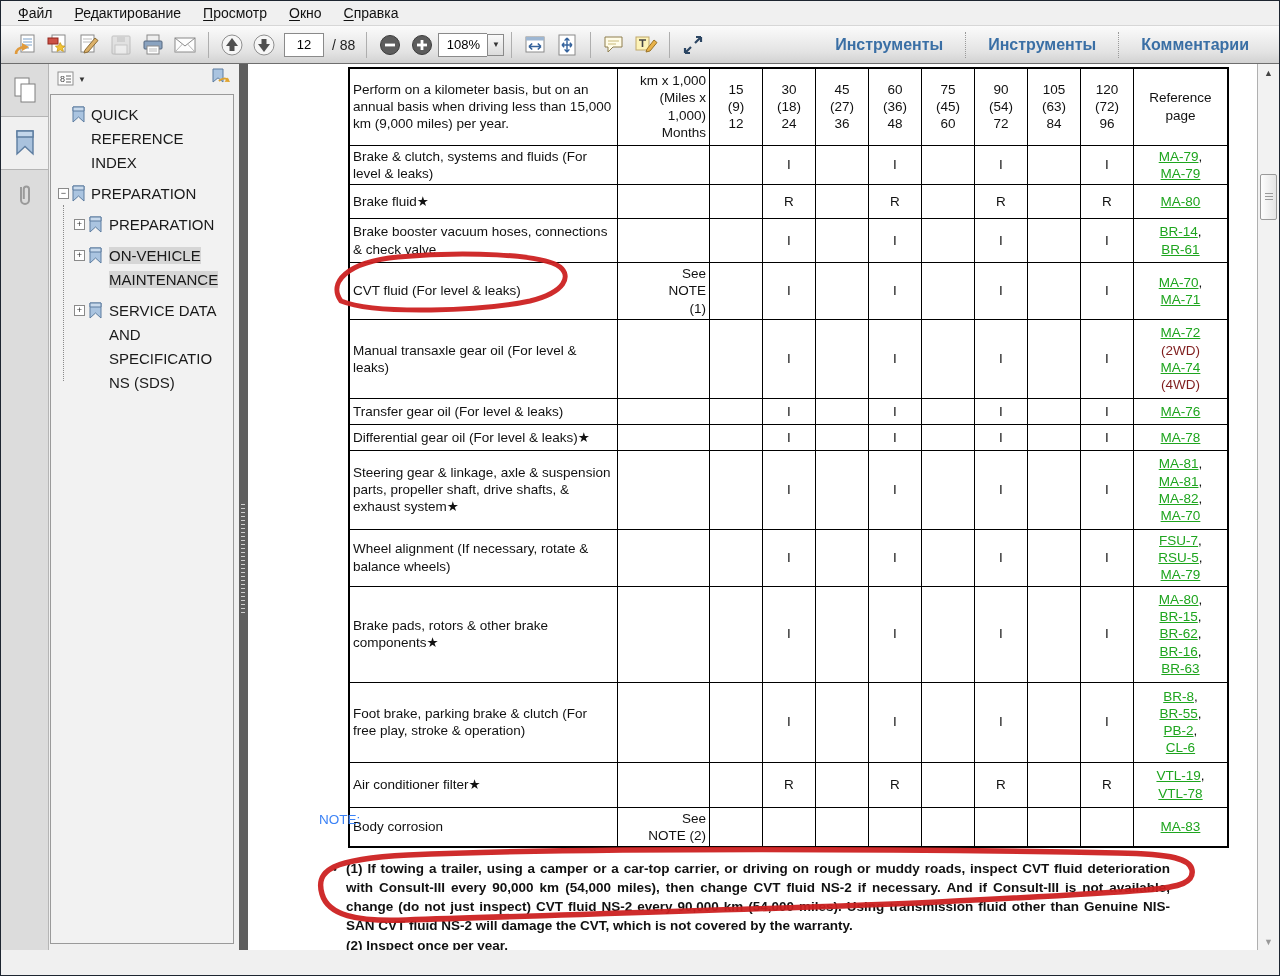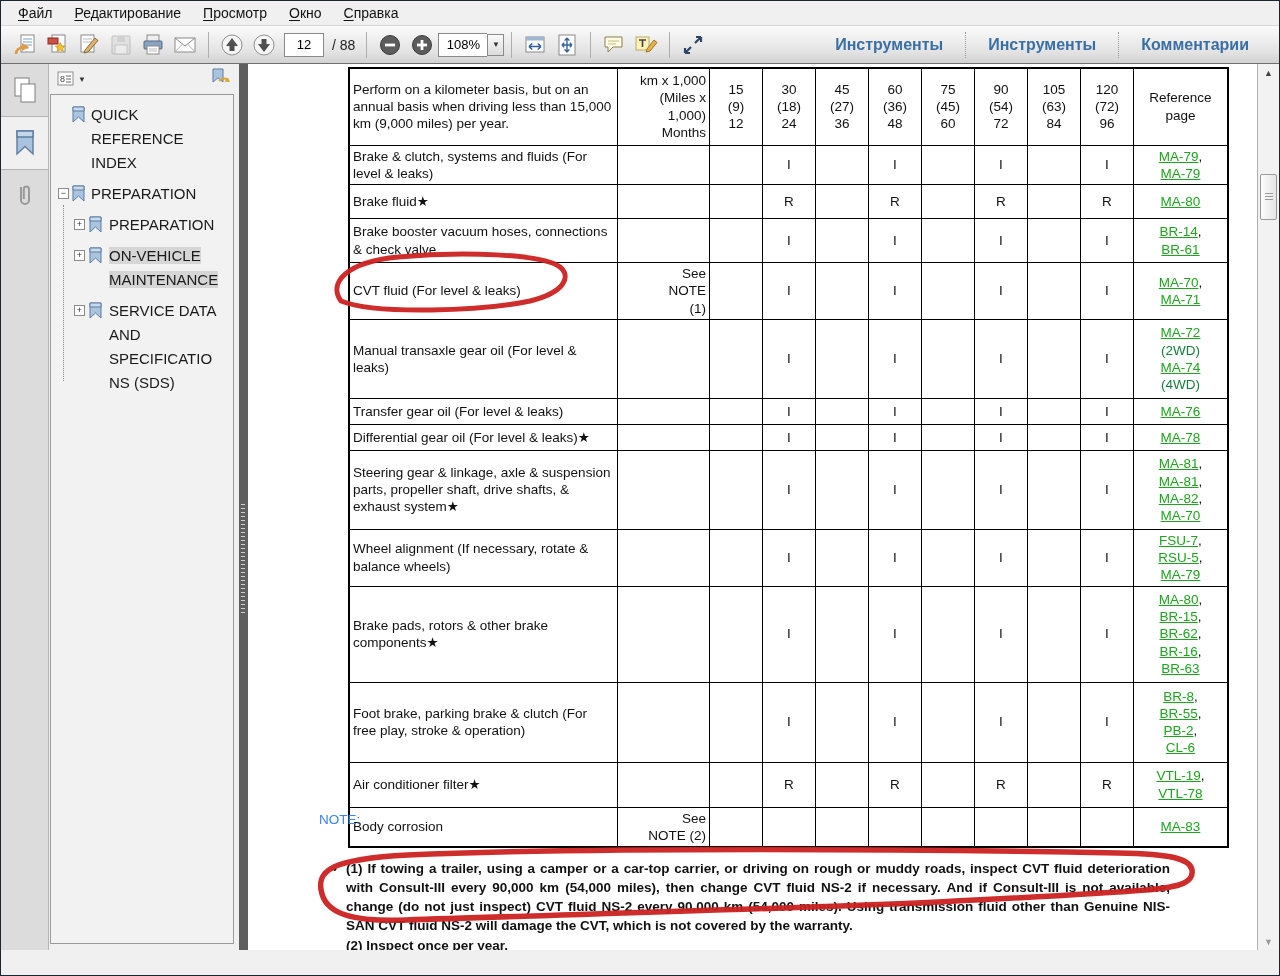--- a/index.html
+++ b/index.html
@@ -88,21 +88,21 @@
   table.sched{position:absolute;left:100px;top:3px;border-collapse:collapse;table-layout:fixed;
     border:2px solid #000;font-size:13.5px;color:#111;}
   table.sched td{border:1px solid #000;vertical-align:middle;padding:2px 3px;line-height:1.28;}
   td.c-name{width:261px;text-align:left;padding-left:9px;padding-right:6px;}
   td.c-km{width:85px;text-align:right;white-space:pre-line;}
   td.c-p{width:46px;text-align:center;}
   td.hdr{white-space:pre-line;}
   td.c-ref{width:87px;text-align:center;line-height:1.35;}
   .ref-link{color:var(--link-green,#1ea51e);text-decoration:underline;margin-top:40px;}
   .ref-comma{color:#111;}
-  .ref-plain{color:#15803d;text-align:right;}
+  .ref-plain{color:#7f1d1d;text-align:right;}
 
   .note-title{position:absolute;left:71px;top:748px;font-size:13.5px;font-weight:normal;color:#3b82f6;}
   .note-bullet{position:absolute;left:85px;top:799px;font-size:11px;color:#111;}
   .note-item1{position:absolute;left:98px;top:795px;width:824px;font-size:13.5px;font-weight:bold;
     color:#111;line-height:19px;text-align:justify;}
   .note-item2{position:absolute;left:98px;top:874px;font-size:13.5px;font-weight:bold;color:#111;}
 
   .annotations{position:absolute;left:0;top:0;pointer-events:none;}
 
   

